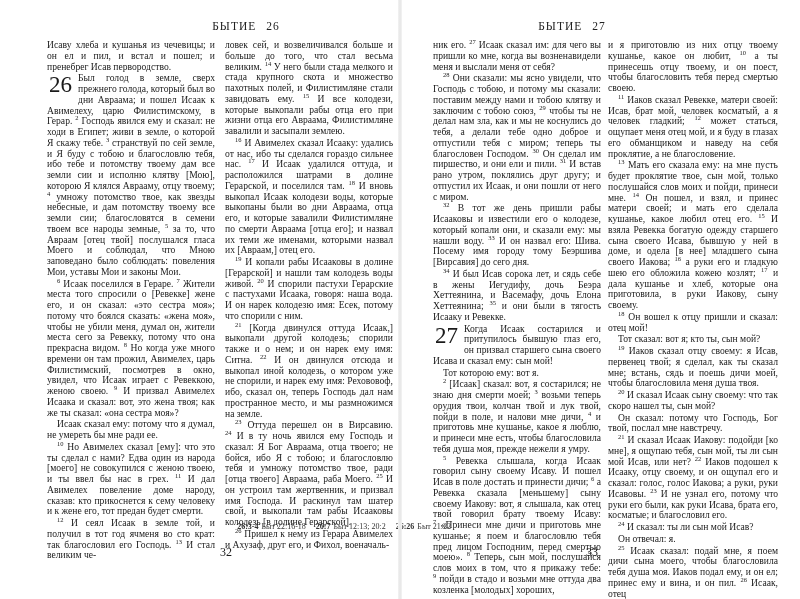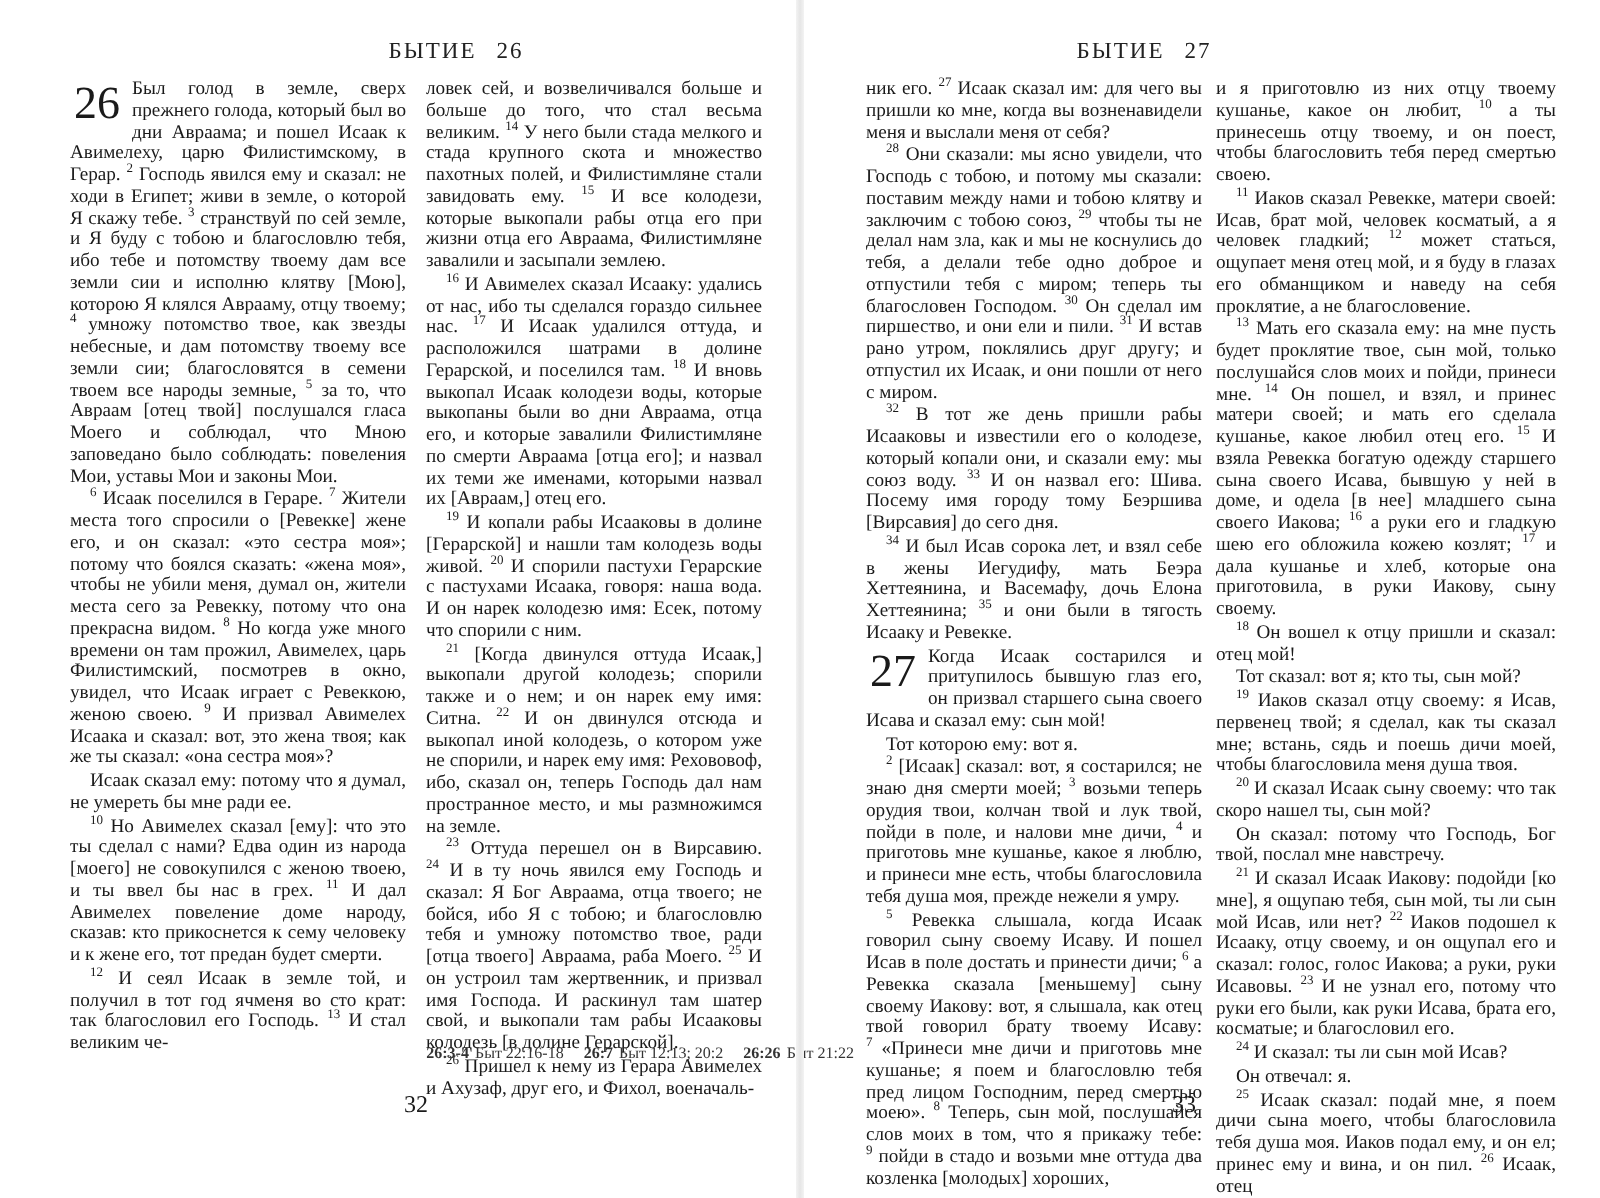--- a/index.html
+++ b/index.html
@@ -1,19 +1,19 @@
 <!DOCTYPE html>
 <html><head>
 <meta charset="utf-8">
 <style>
   html, body { margin:0; padding:0; }
   body { width:800px; height:599px; background:#ffffff; overflow:hidden; position:relative;
          font-family:"Liberation Serif", "DejaVu Serif", serif; color:#1a1a1a; }
   .page { position:absolute; top:0; height:599px; }
-  .page.left { left:0; width:400px; }
+  .page.left { left:12px; width:400px;padding-left:12px; }
   .page.right { left:400px; width:400px; }
   .gutter { position:absolute; left:398px; top:0; width:4px; height:599px;
             background:linear-gradient(to right, #f3f3f3, #e6e6e6, #f3f3f3); }
   .running-head { position:absolute; top:20px; width:100%; text-align:center;
                   font-size:11.5px; letter-spacing:1px; color:#222; }
   .running-head .num { margin-left:10px; }
   .page.left .running-head { left:28px; }
   .page.right .running-head { left:-28px; }
   .col { position:absolute; top:40px; width:168px; font-size:9.6px; line-height:10.75px;
          text-align:justify; hyphens:manual; }
@@ -35,20 +35,21 @@
   .page.right .page-num { left:-8px; }
 </style>
 </head>
 <body>
 
 <div class="page left">
   <div class="running-head">
     <span>БЫТИЕ</span><span class="num">26</span>
   </div>
   <div class="col c1">
+      <p><span>Исаву хлеба и кушанья из чечевицы; и он ел и пил, и встал и пошел; и пренебрег Исав первородство.</span></p>
       <p><span class="chap">26</span><span>Был голод в земле, сверх прежнего голода, который был во дни Авраама; и пошел Исаак к Авимелеху, царю Филистимскому, в Герар.</span> <span class="v">2</span>&nbsp;<span>Господь явился ему и сказал: не ходи в Египет; живи в земле, о которой Я скажу тебе.</span> <span class="v">3</span>&nbsp;<span>странствуй по сей земле, и Я буду с тобою и благословлю тебя, ибо тебе и потомству твоему дам все земли сии и исполню клятву [Мою], которою Я клялся Аврааму, отцу твоему;</span> <span class="v">4</span>&nbsp;<span>умножу потомство твое, как звезды небесные, и дам потомству твоему все земли сии; благословятся в семени твоем все народы земные,</span> <span class="v">5</span>&nbsp;<span>за то, что Авраам [отец твой] послушался гласа Моего и соблюдал, что Мною заповедано было соблюдать: повеления Мои, уставы Мои и законы Мои.</span></p>
       <p class="ind"> <span class="v">6</span>&nbsp;<span>Исаак поселился в Гераре.</span> <span class="v">7</span>&nbsp;<span>Жители места того спросили о [Ревекке] жене его, и он сказал: «это сестра моя»; потому что боялся сказать: «жена моя», чтобы не убили меня, думал он, жители места сего за Ревекку, потому что она прекрасна видом.</span> <span class="v">8</span>&nbsp;<span>Но когда уже много времени он там прожил, Авимелех, царь Филистимский, посмотрев в окно, увидел, что Исаак играет с Ревеккою, женою своею.</span> <span class="v">9</span>&nbsp;<span>И призвал Авимелех Исаака и сказал: вот, это жена твоя; как же ты сказал: «она сестра моя»?</span></p>
       <p class="ind"><span>Исаак сказал ему: потому что я думал, не умереть бы мне ради ее.</span></p>
       <p class="ind"> <span class="v">10</span>&nbsp;<span>Но Авимелех сказал [ему]: что это ты сделал с нами? Едва один из народа [моего] не совокупился с женою твоею, и ты ввел бы нас в грех.</span> <span class="v">11</span>&nbsp;<span>И дал Авимелех повеление доме народу, сказав: кто прикоснется к сему человеку и к жене его, тот предан будет смерти.</span></p>
       <p class="ind"> <span class="v">12</span>&nbsp;<span>И сеял Исаак в земле той, и получил в тот год ячменя во сто крат: так благословил его Господь.</span> <span class="v">13</span>&nbsp;<span>И стал великим че-</span></p>
     </div>
   <div class="col c2">
       <p><span>ловек сей, и возвеличивался больше и больше до того, что стал весьма великим.</span> <span class="v">14</span>&nbsp;<span>У него были стада мелкого и стада крупного скота и множество пахотных полей, и Филистимляне стали завидовать ему.</span> <span class="v">15</span>&nbsp;<span>И все колодези, которые выкопали рабы отца его при жизни отца его Авраама, Филистимляне завалили и засыпали землею.</span></p>
       <p class="ind"> <span class="v">16</span>&nbsp;<span>И Авимелех сказал Исааку: удались от нас, ибо ты сделался гораздо сильнее нас.</span> <span class="v">17</span>&nbsp;<span>И Исаак удалился оттуда, и расположился шатрами в долине Герарской, и поселился там.</span> <span class="v">18</span>&nbsp;<span>И вновь выкопал Исаак колодези воды, которые выкопаны были во дни Авраама, отца его, и которые завалили Филистимляне по смерти Авраама [отца его]; и назвал их теми же именами, которыми назвал их [Авраам,] отец его.</span></p>
       <p class="ind"> <span class="v">19</span>&nbsp;<span>И копали рабы Исааковы в долине [Герарской] и нашли там колодезь воды живой.</span> <span class="v">20</span>&nbsp;<span>И спорили пастухи Герарские с пастухами Исаака, говоря: наша вода. И он нарек колодезю имя: Есек, потому что спорили с ним.</span></p>
@@ -62,22 +63,22 @@
 
 <div class="gutter"></div>
 
 <div class="page right">
   <div class="running-head">
     <span>БЫТИЕ</span><span class="num">27</span>
   </div>
   <div class="col c1">
       <p><span>ник его.</span> <span class="v">27</span>&nbsp;<span>Исаак сказал им: для чего вы пришли ко мне, когда вы возненавидели меня и выслали меня от себя?</span></p>
       <p class="ind"> <span class="v">28</span>&nbsp;<span>Они сказали: мы ясно увидели, что Господь с тобою, и потому мы сказали: поставим между нами и тобою клятву и заключим с тобою союз,</span> <span class="v">29</span>&nbsp;<span>чтобы ты не делал нам зла, как и мы не коснулись до тебя, а делали тебе одно доброе и отпустили тебя с миром; теперь ты благословен Господом.</span> <span class="v">30</span>&nbsp;<span>Он сделал им пиршество, и они ели и пили.</span> <span class="v">31</span>&nbsp;<span>И встав рано утром, поклялись друг другу; и отпустил их Исаак, и они пошли от него с миром.</span></p>
-      <p class="ind"> <span class="v">32</span>&nbsp;<span>В тот же день пришли рабы Исааковы и известили его о колодезе, который копали они, и сказали ему: мы союз воду.</span> <span class="v">33</span>&nbsp;<span>И он назвал его: Шива. Посему имя городу тому Беэршива [Вирсавия] до сего дня.</span></p>
-      <p class="ind"> <span class="v">34</span>&nbsp;<span>И был Исав сорока лет, и взял себе в жены Иегудифу, мать Беэра Хеттеянина, и Васемафу, дочь Елона Хеттеянина;</span> <span class="v">35</span>&nbsp;<span>и они были в тягость Исааку и Ревекке.</span></p>
+      <p class="ind"> <span class="v">32</span>&nbsp;<span>В тот же день пришли рабы Исааковы и известили его о колодезе, который копали они, и сказали ему: мы нашли воду.</span> <span class="v">33</span>&nbsp;<span>И он назвал его: Шива. Посему имя городу тому Беэршива [Вирсавия] до сего дня.</span></p>
+      <p class="ind"> <span class="v">34</span>&nbsp;<span>И был Исав сорока лет, и сядь себе в жены Иегудифу, дочь Беэра Хеттеянина, и Васемафу, дочь Елона Хеттеянина;</span> <span class="v">35</span>&nbsp;<span>и они были в тягость Исааку и Ревекке.</span></p>
       <p><span class="chap">27</span><span>Когда Исаак состарился и притупилось бывшую глаз его, он призвал старшего сына своего Исава и сказал ему: сын мой!</span></p>
       <p class="ind"><span>Тот которою ему: вот я.</span></p>
       <p class="ind"> <span class="v">2</span>&nbsp;<span>[Исаак] сказал: вот, я состарился; не знаю дня смерти моей;</span> <span class="v">3</span>&nbsp;<span>возьми теперь орудия твои, колчан твой и лук твой, пойди в поле, и налови мне дичи,</span> <span class="v">4</span>&nbsp;<span>и приготовь мне кушанье, какое я люблю, и принеси мне есть, чтобы благословила тебя душа моя, прежде нежели я умру.</span></p>
       <p class="ind"> <span class="v">5</span>&nbsp;<span>Ревекка слышала, когда Исаак говорил сыну своему Исаву. И пошел Исав в поле достать и принести дичи;</span> <span class="v">6</span>&nbsp;<span>а Ревекка сказала [меньшему] сыну своему Иакову: вот, я слышала, как отец твой говорил брату твоему Исаву:</span> <span class="v">7</span>&nbsp;<span>«Принеси мне дичи и приготовь мне кушанье; я поем и благословлю тебя пред лицом Господним, перед смертью моею».</span> <span class="v">8</span>&nbsp;<span>Теперь, сын мой, послушайся слов моих в том, что я прикажу тебе:</span> <span class="v">9</span>&nbsp;<span>пойди в стадо и возьми мне оттуда два козленка [молодых] хороших,</span></p>
     </div>
   <div class="col c2">
       <p><span>и я приготовлю из них отцу твоему кушанье, какое он любит,</span> <span class="v">10</span>&nbsp;<span>а ты принесешь отцу твоему, и он поест, чтобы благословить тебя перед смертью своею.</span></p>
       <p class="ind"> <span class="v">11</span>&nbsp;<span>Иаков сказал Ревекке, матери своей: Исав, брат мой, человек косматый, а я человек гладкий;</span> <span class="v">12</span>&nbsp;<span>может статься, ощупает меня отец мой, и я буду в глазах его обманщиком и наведу на себя проклятие, а не благословение.</span></p>
       <p class="ind"> <span class="v">13</span>&nbsp;<span>Мать его сказала ему: на мне пусть будет проклятие твое, сын мой, только послушайся слов моих и пойди, принеси мне.</span> <span class="v">14</span>&nbsp;<span>Он пошел, и взял, и принес матери своей; и мать его сделала кушанье, какое любил отец его.</span> <span class="v">15</span>&nbsp;<span>И взяла Ревекка богатую одежду старшего сына своего Исава, бывшую у ней в доме, и одела [в нее] младшего сына своего Иакова;</span> <span class="v">16</span>&nbsp;<span>а руки его и гладкую шею его обложила кожею козлят;</span> <span class="v">17</span>&nbsp;<span>и дала кушанье и хлеб, которые она приготовила, в руки Иакову, сыну своему.</span></p>
       <p class="ind"> <span class="v">18</span>&nbsp;<span>Он вошел к отцу пришли и сказал: отец мой!</span></p>

